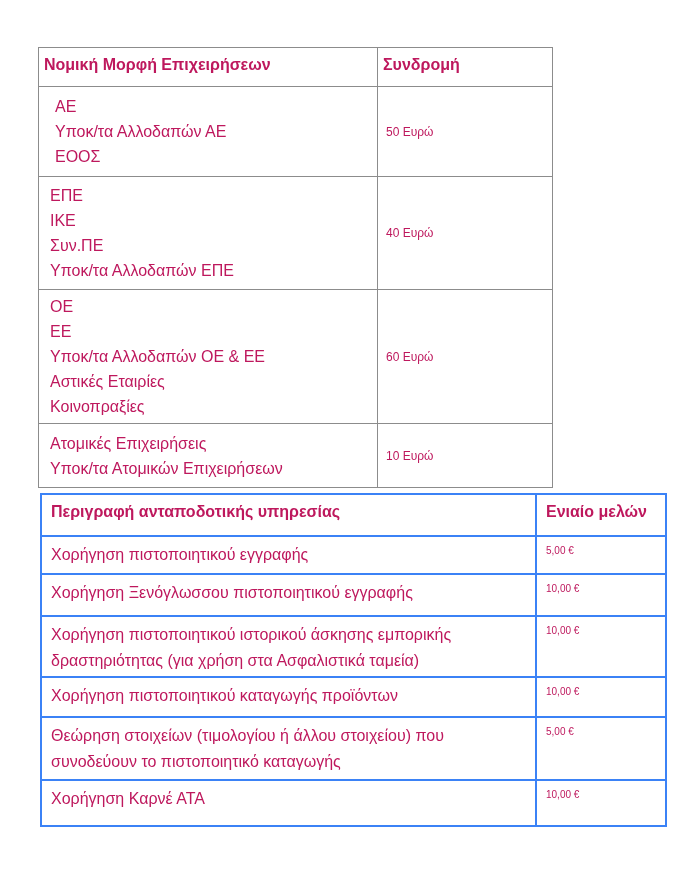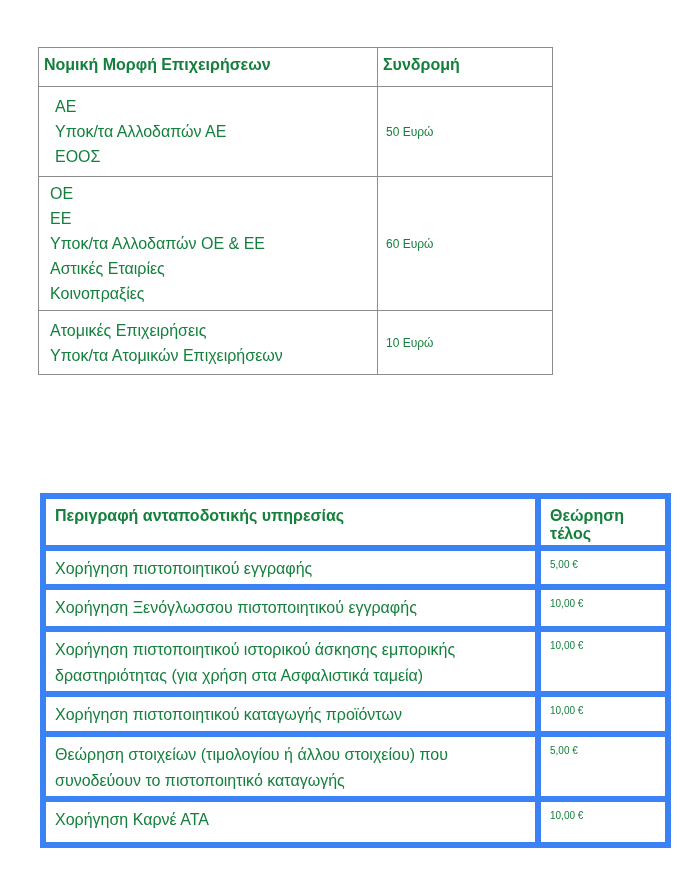--- a/index.html
+++ b/index.html
@@ -6,21 +6,21 @@
     margin: 0;
     padding: 0;
     background: #ffffff;
   }
   .page {
     position: relative;
     width: 700px;
     height: 890px;
     background: #ffffff;
     font-family: "Liberation Sans", sans-serif;
-    color: #15803d;
+    color: #be185d;
   }
   table {
     border-collapse: collapse;
     table-layout: fixed;
   }
 
   
   .t1 {
     position: absolute;
     left: 38px;
@@ -54,21 +54,21 @@
 
   
   .t2 {
     position: absolute;
     left: 40px;
     top: 493px;
     width: 627px;
     border: 2px solid #1a1a1a;
   }
   .t2 th, .t2 td {
-    border: 6px solid #3b82f6;
+    border: 2px solid #3b82f6;
     vertical-align: top;
     overflow: hidden;
   }
   .t2 th {
     text-align: left;
     font-size: 16px;
     font-weight: bold;
     padding: 8px 6px 2px 9px;
   }
   .t2 td.svc {
@@ -97,20 +97,29 @@
       <th>Συνδρομή</th>
     </tr>
     <tr style="height:90px">
       <td class="legal indent-lg">
         <div>ΑΕ</div>
         <div>Υποκ/τα Αλλοδαπών ΑΕ</div>
         <div>ΕΟΟΣ</div>
       </td>
       <td class="fee">50 Ευρώ</td>
     </tr>
+    <tr style="height:113px">
+      <td class="legal">
+        <div>ΕΠΕ</div>
+        <div>ΙΚΕ</div>
+        <div>Συν.ΠΕ</div>
+        <div>Υποκ/τα Αλλοδαπών ΕΠΕ</div>
+      </td>
+      <td class="fee">40 Ευρώ</td>
+    </tr>
     <tr style="height:134px">
       <td class="legal">
         <div>ΟΕ</div>
         <div>ΕΕ</div>
         <div>Υποκ/τα Αλλοδαπών ΟΕ &amp; ΕΕ</div>
         <div>Αστικές Εταιρίες</div>
         <div>Κοινοπραξίες</div>
       </td>
       <td class="fee">60 Ευρώ</td>
     </tr>
@@ -125,21 +134,21 @@
     </table>
 
   <table class="t2">
     <colgroup>
       <col style="width:495px">
       <col style="width:130px">
     </colgroup>
     <tbody>
         <tr style="height:42px">
       <th>Περιγραφή ανταποδοτικής υπηρεσίας</th>
-      <th>Θεώρηση τέλος</th>
+      <th>Ενιαίο μελών</th>
     </tr>
     <tr style="height:38px">
       <td class="svc">Χορήγηση πιστοποιητικού εγγραφής</td>
       <td class="fee">5,00 €</td>
     </tr>
     <tr style="height:42px">
       <td class="svc">Χορήγηση Ξενόγλωσσου πιστοποιητικού εγγραφής</td>
       <td class="fee">10,00 €</td>
     </tr>
     <tr style="height:58px">

